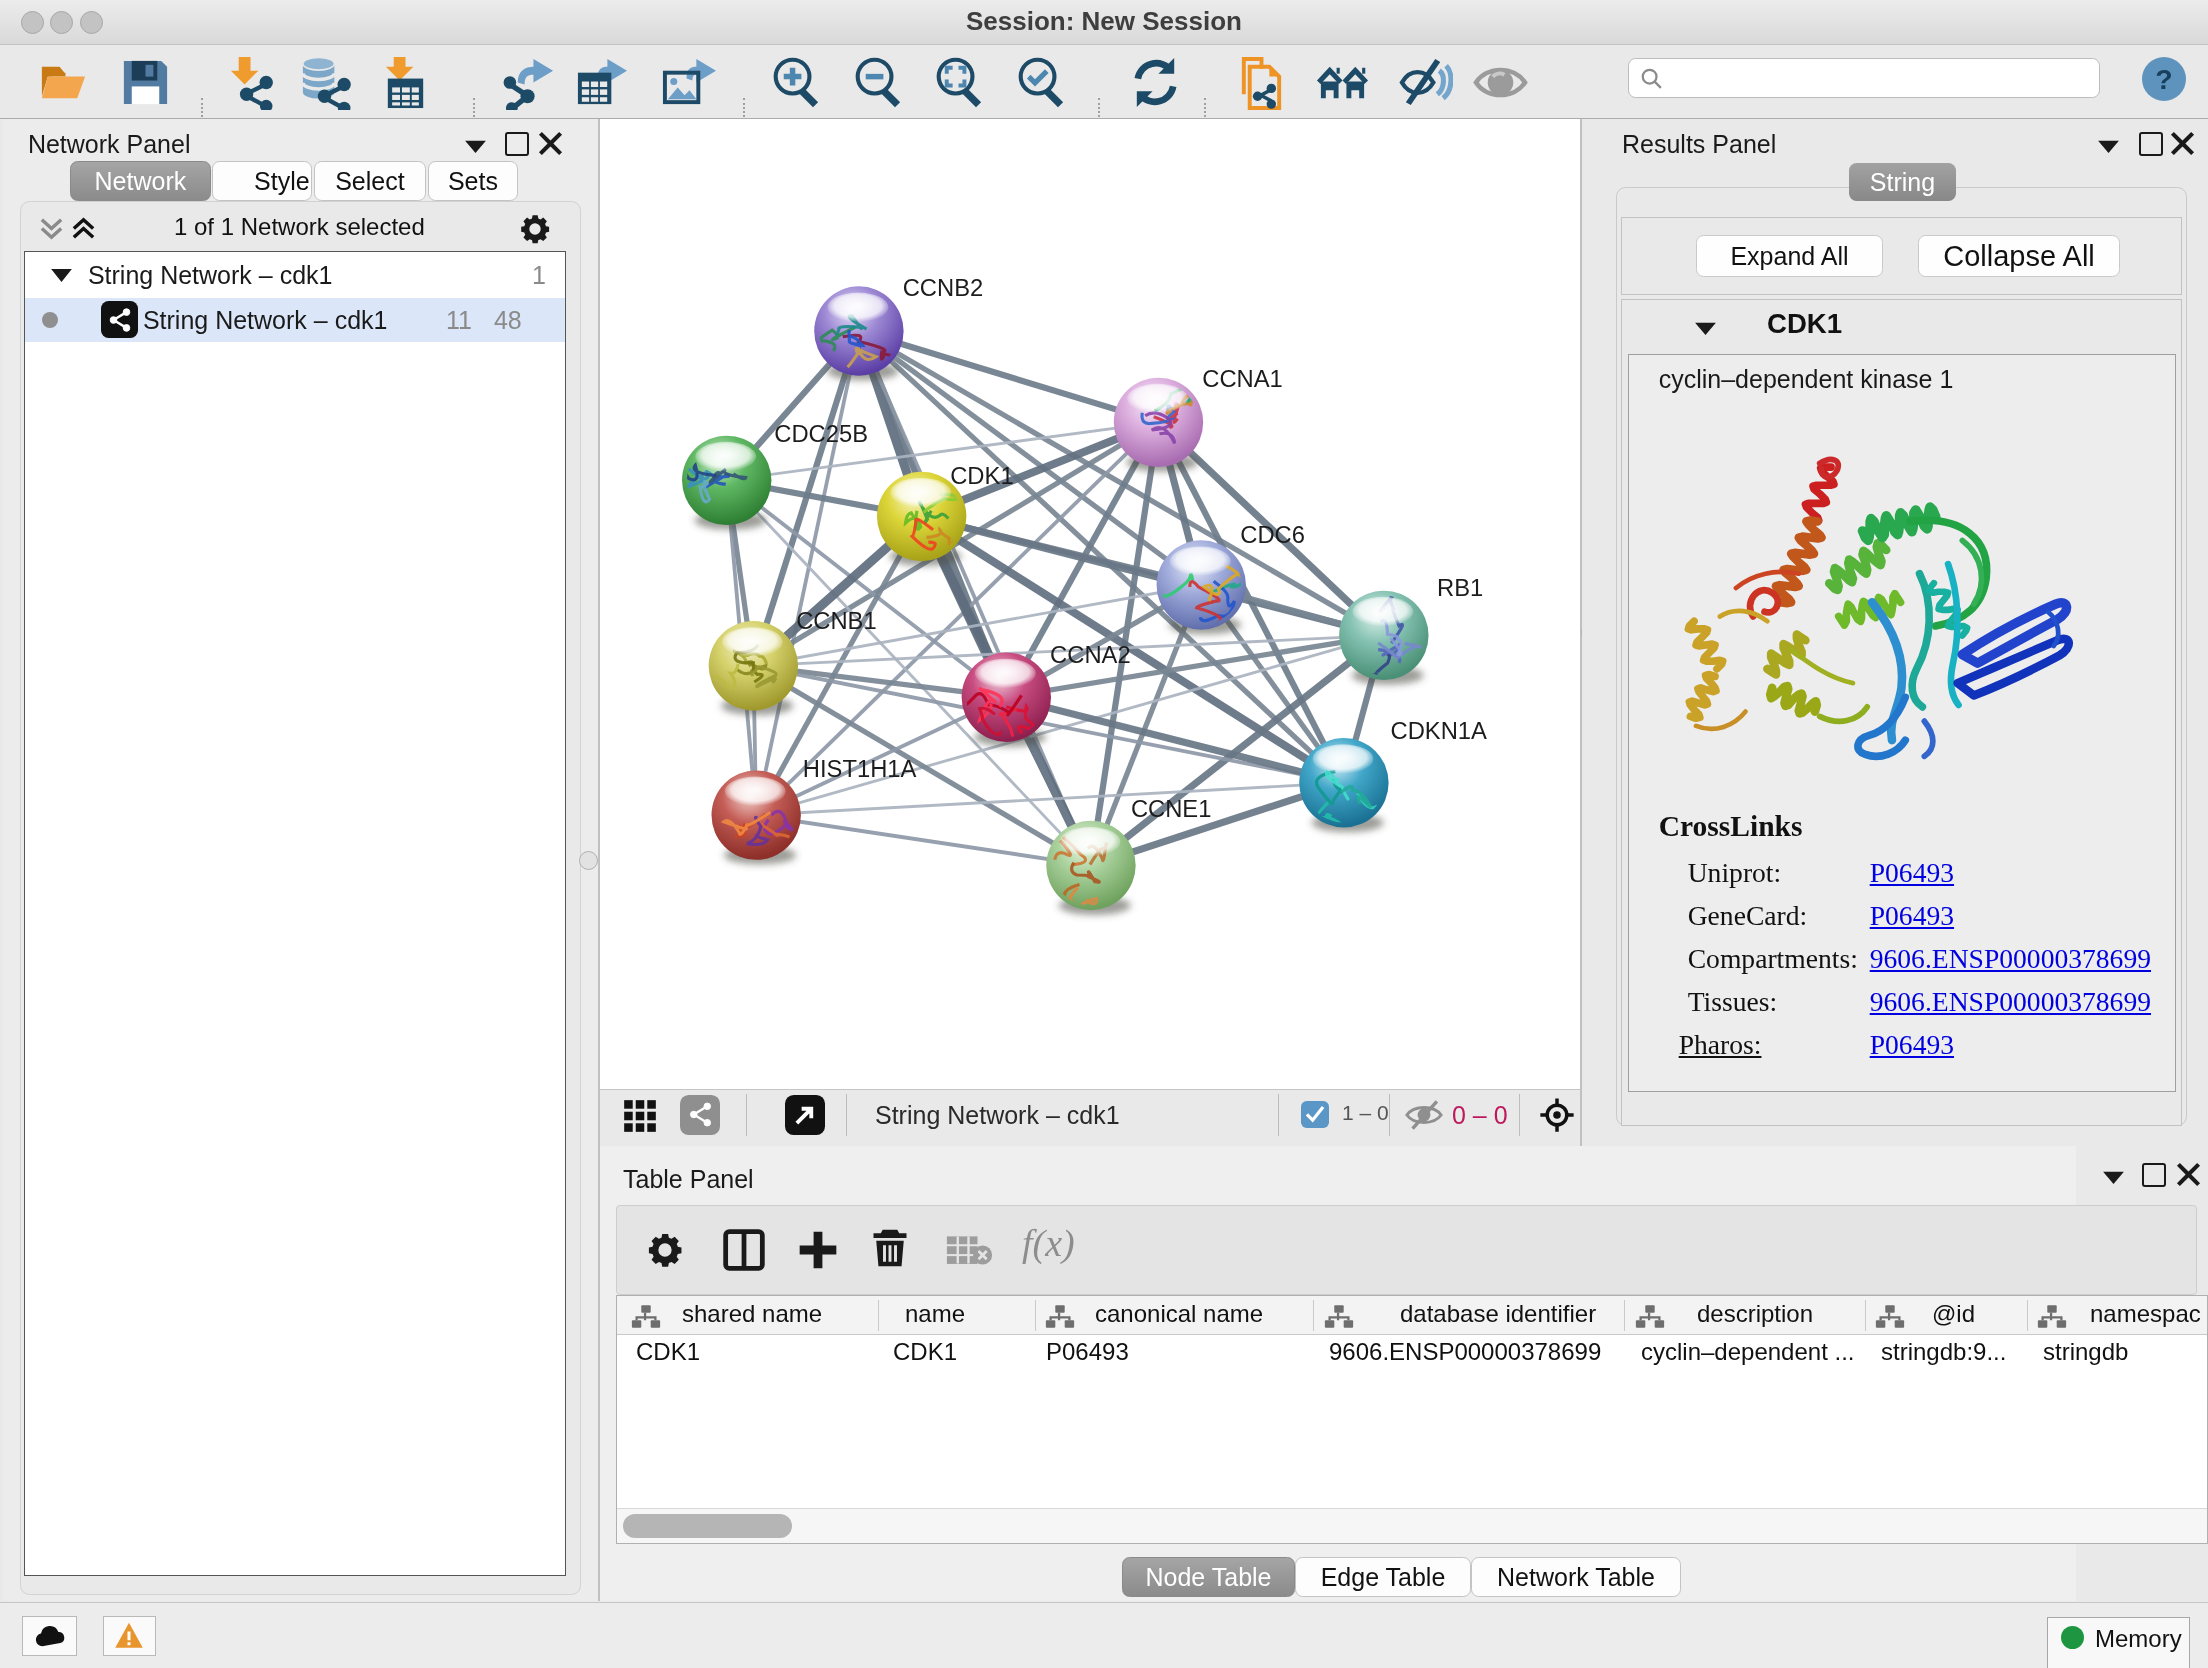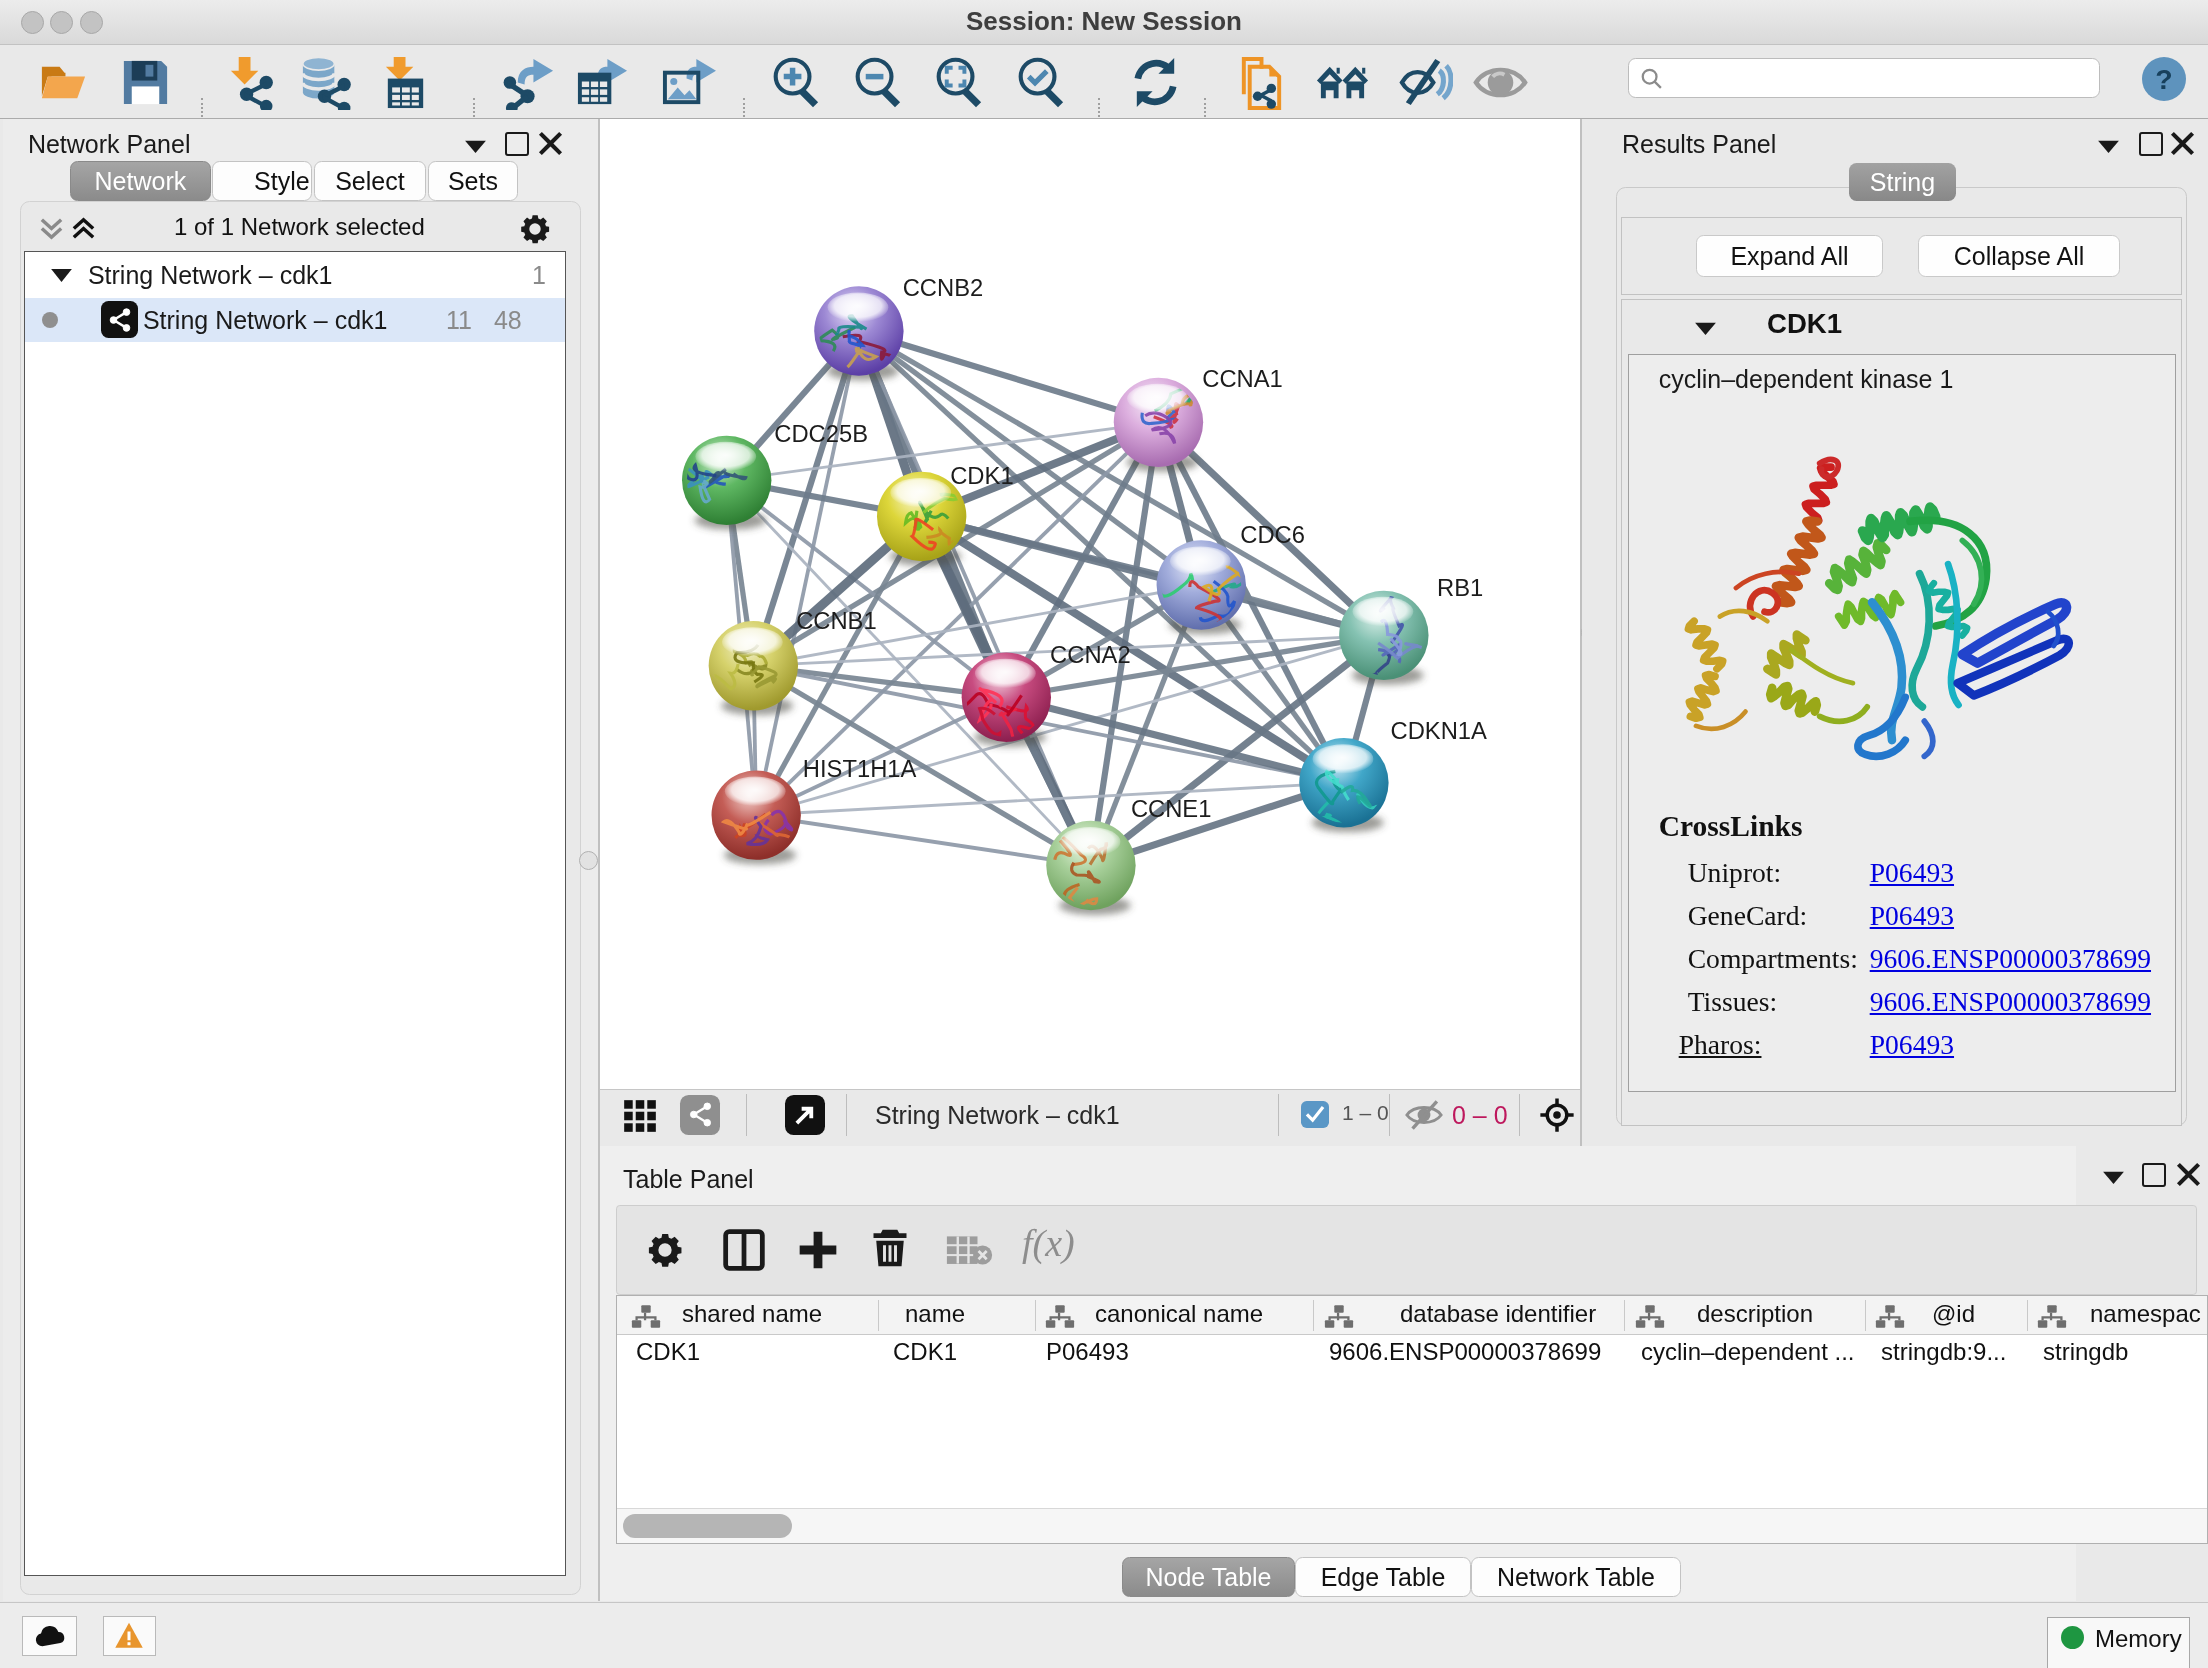--- a/index.html
+++ b/index.html
@@ -616,21 +616,21 @@
   <svg class="abs" style="left:588px;top:12.4px;" width="25" height="25" viewBox="0 0 26 26">
       <path d="M4 1L13 10 22 1 25 4 16 13 25 22 22 25 13 16 4 25 1 22 10 13 1 4z" fill="#1a1a1a"></path>
     </svg>
 
   <div class="abs" style="left:34px;top:68px;width:569px;height:937px;background:#e9e9e9;border:1px solid #c9c9c9;border-radius:9.5px;"></div>
 
   <div class="abs" style="left:267px;top:44px;width:107px;height:38px;border-radius:7.6px;background:linear-gradient(#a2a2a2,#888888);color:#fff;font-size:25px;display:flex;align-items:center;justify-content:center;">String</div>
 
   <div class="abs" style="left:39px;top:98px;width:559px;height:76px;border:1px solid #c2c2c2;background:#e9e9e9;">
     <div class="abs" style="left:74px;top:17px;width:187px;height:42px;background:#fefefe;border:1px solid #c9c9c9;border-radius:7.6px;box-sizing:border-box;text-align:center;font-size:25px;color:#111;line-height:40px;">Expand All</div>
-    <div class="abs" style="left:296px;top:17px;width:202px;height:42px;background:#fefefe;border:1px solid #c9c9c9;border-radius:7.6px;box-sizing:border-box;text-align:center;font-size:25px;color:#111;line-height:40px;">Collapse All</div>
+    <div class="abs" style="left:296px;top:17px;width:202px;height:42px;background:#fefefe;border:1px solid #c9c9c9;border-radius:7.6px;box-sizing:border-box;text-align:center;font-size:29px;color:#111;line-height:40px;">Collapse All</div>
   </div>
 
   <div class="abs" style="left:39px;top:180px;width:559px;height:825px;border:1px solid #c2c2c2;background:#e9e9e9;">
     <svg class="abs" style="left:71px;top:20px;" width="25" height="17" viewBox="0 0 26 18">
         <path d="M2 3h22l-11 13z" fill="#1a1a1a"></path>
       </svg>
     <div class="abs" style="left:145px;top:7.6px;font-size:27.6px;font-weight:bold;color:#111;">CDK1</div>
 
     <div class="abs" style="left:5.7px;top:54px;width:546px;height:736px;border:1px solid #9f9f9f;background:#ededed;">
       <div class="abs" style="left:30px;top:9.5px;font-size:25px;color:#1a1a1a;">cyclin–dependent kinase 1</div>

